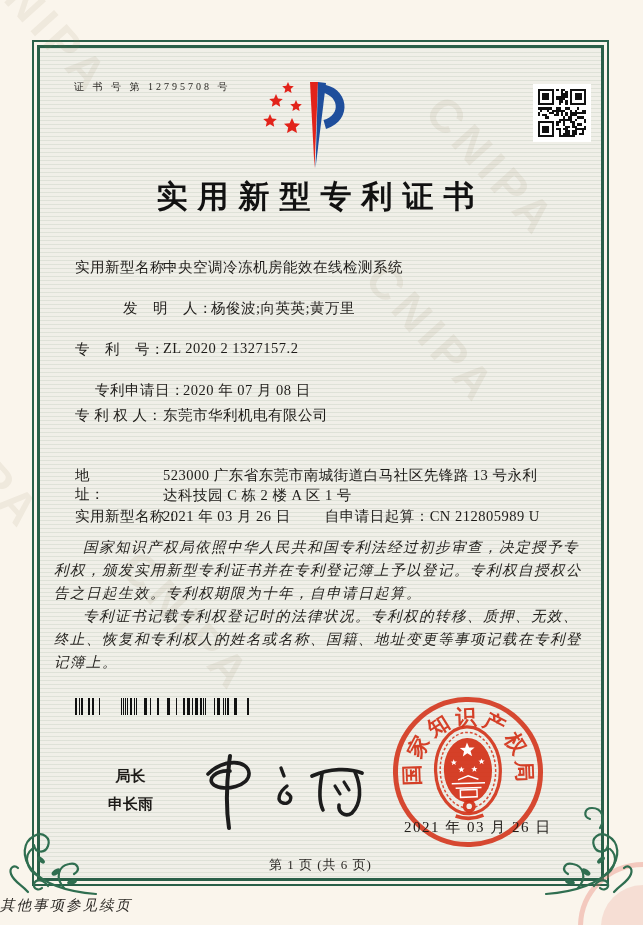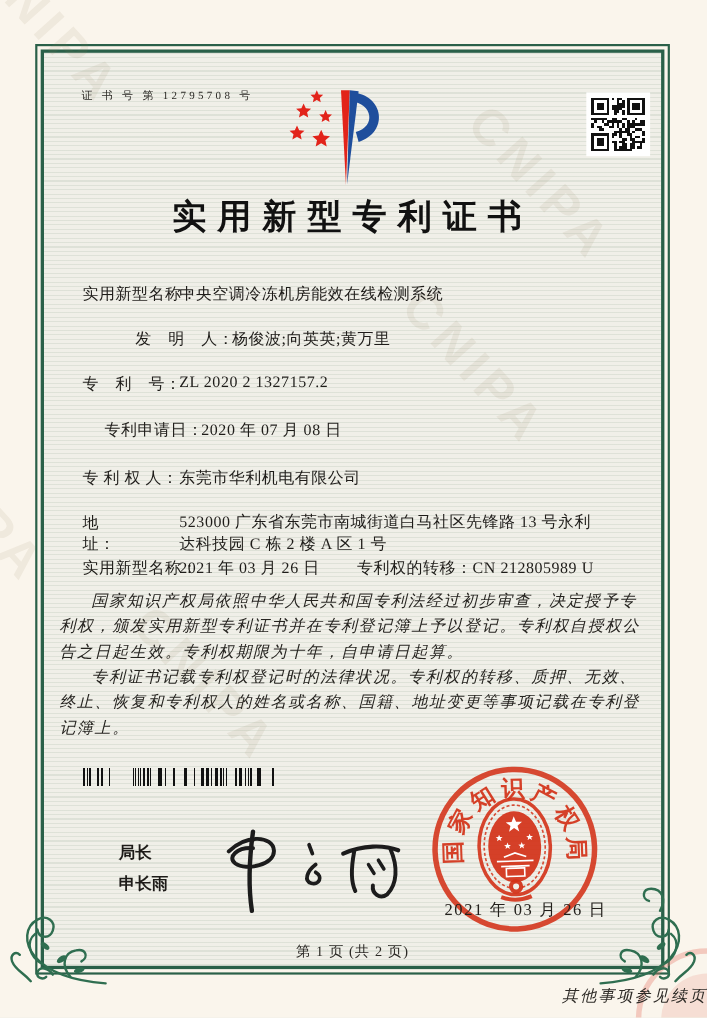--- a/index.html
+++ b/index.html
@@ -52,38 +52,38 @@
   }
   
   .rows{position:absolute;left:75px;top:0;z-index:3;width:520px;}
   .row{position:absolute;left:0;font-size:14.5px;white-space:nowrap;}
   .row .lbl{display:inline-block;width:88px;letter-spacing:.5px;vertical-align:top;}
   .row .val{letter-spacing:.5px;}
   .row.r0{top:258px;}
   .row.r1{top:299px;margin-left:48px;}
   .row.r2{top:340px;}
   .row.r3{top:381px;margin-left:20px;}
-  .row.r4{top:425px;}
+  .row.r4{top:406px;}
   .row.r5{top:466px;white-space:normal;}
   .row.r5 .val{display:inline-block;width:378px;line-height:19.5px;vertical-align:top;}
   .row.r6{top:507px;}
   .row .lbl2{display:inline-block;margin-left:34px;letter-spacing:.5px;}
   
   .paras{
     position:absolute;left:54px;top:536px;width:537px;z-index:3;
     font-size:14.5px;line-height:23px;letter-spacing:1.5px;
     font-style:italic;color:#262420;
   }
   .paras p{margin:0;text-indent:2em;}
   
   .barcode{position:absolute;left:75px;top:698px;width:178px;height:17px;z-index:3;}
   
   .official{position:absolute;left:108px;top:762px;z-index:3;
     font-family:"Liberation Sans","DejaVu Sans",sans-serif;
-    font-size:15px;font-weight:bold;color:#1d1b18;line-height:28px;}
+    font-size:15px;font-weight:bold;color:#1d1b18;line-height:28px;text-align:center;}
   .signature{position:absolute;left:186px;top:744px;z-index:4;}
   
   .seal{
     position:absolute;left:393px;top:697px;width:150px;height:150px;z-index:4;
     border:5px solid rgba(211,49,23,.88);border-radius:50%;box-sizing:border-box;
     transform:rotate(-2deg);
   }
   .seal-char{
     position:absolute;left:50%;top:50%;width:24px;margin-left:-12px;margin-top:-13px;
     text-align:center;font-size:21px;font-weight:bold;color:rgba(211,49,23,.92);
@@ -97,21 +97,21 @@
   .seal-char.c5{transform:rotate(60deg)  translateY(-56px);}
   .seal-char.c6{transform:rotate(90deg)  translateY(-56px);}
   .emblem{position:absolute;left:50%;top:50%;transform:translate(-50%,-47%);}
   .seal-date{
     position:absolute;left:404px;top:818px;z-index:5;
     font-size:15px;letter-spacing:1.5px;color:#23201c;white-space:nowrap;
   }
   
   .page-no{position:absolute;left:32px;top:856px;width:577px;text-align:center;
     z-index:3;font-size:13px;letter-spacing:1px;color:#2a2824;}
-  .cont-note{position:absolute;left:0;top:896px;width:643px;text-align:right;
+  .cont-note{position:absolute;left:0;top:896px;width:643px;text-align:left;
     z-index:3;font-size:14.5px;letter-spacing:2px;font-style:italic;color:#2e2b27;}
   
   .flourish{position:absolute;z-index:5;}
   .flourish.bl{left:8px;top:798px;}
   .flourish.br{left:542px;top:788px;transform:scaleX(-1);}
 </style>
 </head>
 <body>
 
 <div class="frame">
@@ -307,21 +307,21 @@
   <div class="row r3">
     <span class="lbl">专利申请日：</span><span class="val">2020 年 07 月 08 日</span>
   </div>
   <div class="row r4">
     <span class="lbl">专 利 权 人：</span><span class="val">东莞市华利机电有限公司</span>
   </div>
   <div class="row r5">
     <span class="lbl">地　　　　址：</span><span class="val">523000 广东省东莞市南城街道白马社区先锋路 13 号永利达科技园 C 栋 2 楼 A 区 1 号</span>
   </div>
   <div class="row r6">
-    <span class="lbl">实用新型名称：</span><span class="val">2021 年 03 月 26 日</span><span class="lbl2">专利权的转移：</span><span class="val">CN 212805989 U</span>
+    <span class="lbl">实用新型名称：</span><span class="val">2021 年 03 月 26 日</span><span class="lbl2">自申请日起算：</span><span class="val">CN 212805989 U</span>
   </div>
 </div>
 
 <div class="paras">
   <p>国家知识产权局依照中华人民共和国专利法经过初步审查，决定授予专利权，颁发实用新型专利证书并在专利登记簿上予以登记。专利权自授权公告之日起生效。专利权期限为十年，自申请日起算。</p>
   <p>专利证书记载专利权登记时的法律状况。专利权的转移、质押、无效、终止、恢复和专利权人的姓名或名称、国籍、地址变更等事项记载在专利登记簿上。</p>
 </div>
 
 <div class="barcode">
   <svg id="bcsvg" width="178" height="17" viewBox="0 0 178 17" shape-rendering="crispEdges">
@@ -407,21 +407,21 @@
         <rect x="31" y="71" width="18" height="8"></rect>
       </g>
       <circle cx="40" cy="89" r="7" fill="rgba(211,49,23,.92)"></circle>
       <circle cx="40" cy="89" r="3" fill="#f0efe8"></circle>
       <path d="M25 99 Q40 105 55 99" stroke="rgba(211,49,23,.9)" stroke-width="4" fill="none"></path>
     </svg>
   </div>
 </div>
 <div class="seal-date">2021 年 03 月 26 日</div>
 
-<div class="page-no">第 1 页 (共 2 页)</div>
+<div class="page-no">第 1 页 (共 6 页)</div>
 <div class="cont-note">其他事项参见续页</div>
 
 <div class="flourish bl">
   <svg width="92" height="104" viewBox="0 0 92 104" fill="none" stroke="#2f6e50" stroke-width="2.2" stroke-linecap="round">
     <path d="M88 96 C62 94 38 88 24 72 C13 59 15 44 26 38 C35 33 43 40 40 48 C37 56 27 55 26 47"></path>
     <path d="M30 78 C19 72 15 58 24 51"></path>
     <path d="M56 90 C47 80 50 68 61 66 C70 64 73 72 66 76"></path>
     <path d="M20 94 C13 86 6 84 3 76 C1 70 6 66 10 70"></path>
     <path d="M40 88 C36 82 28 80 26 86 C25 91 31 93 34 90"></path>
     <ellipse cx="48" cy="74" rx="5" ry="2.6" transform="rotate(-35 48 74)" fill="#2f6e50" stroke="none"></ellipse>

